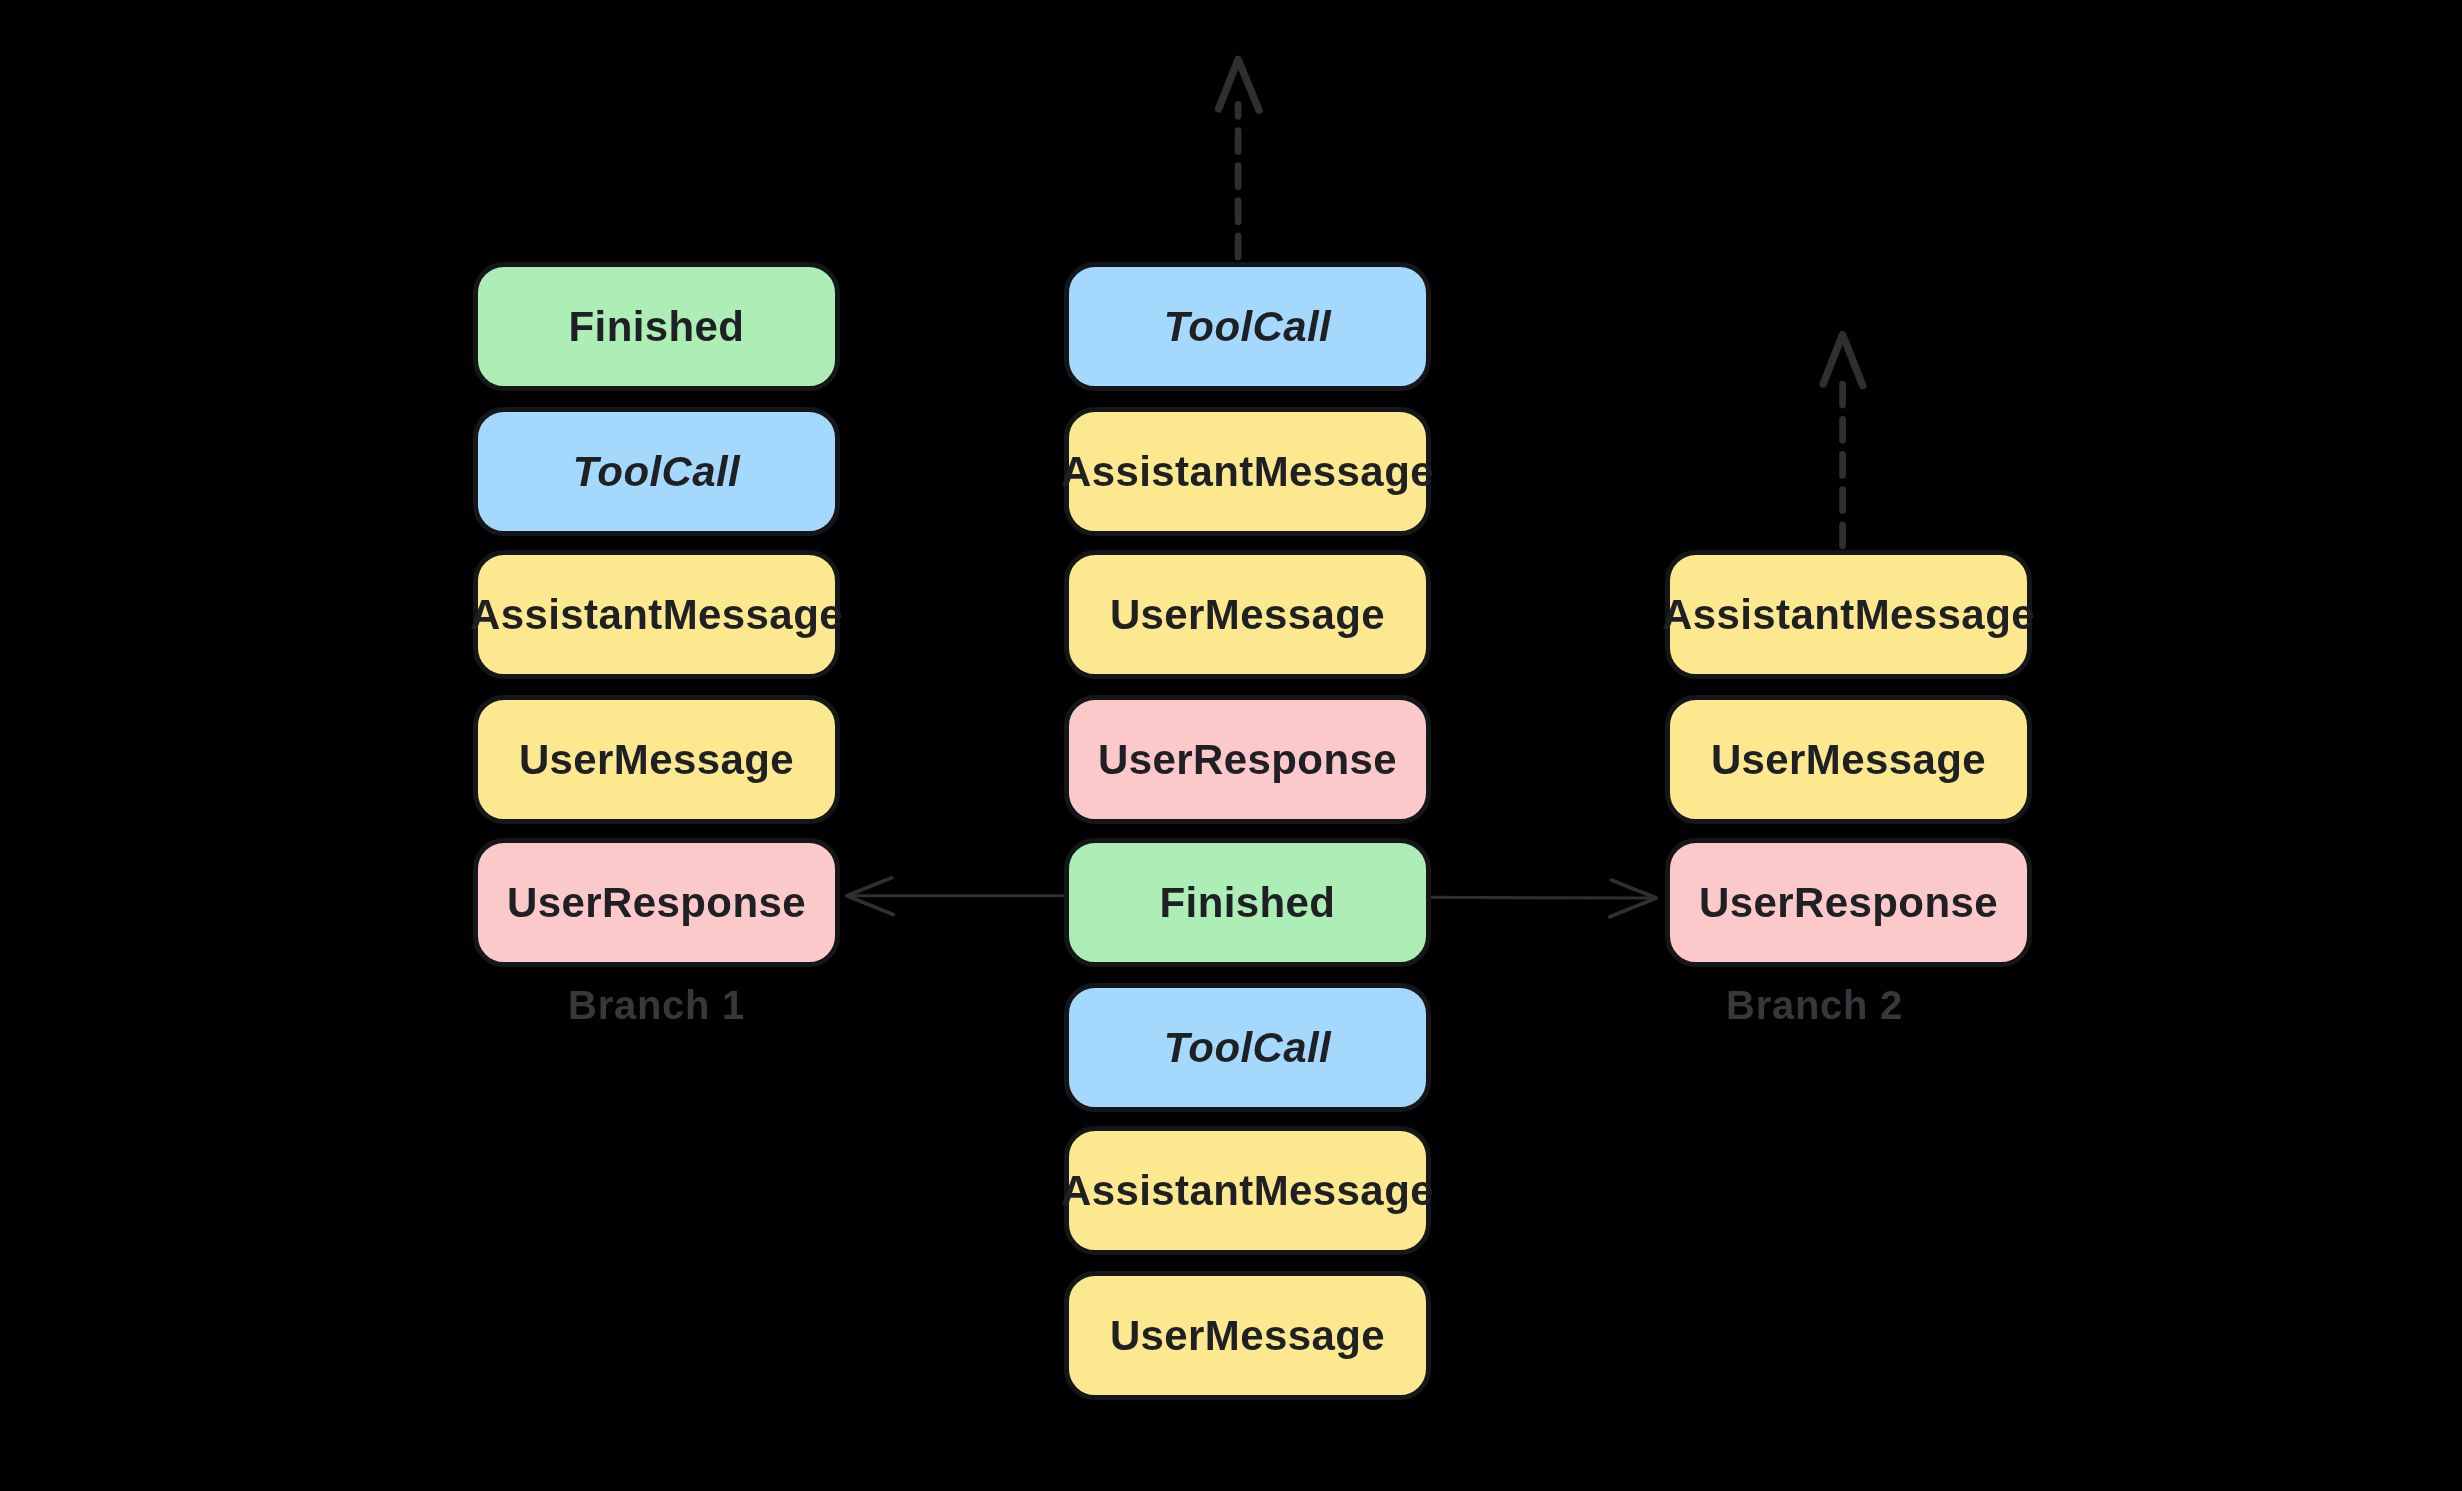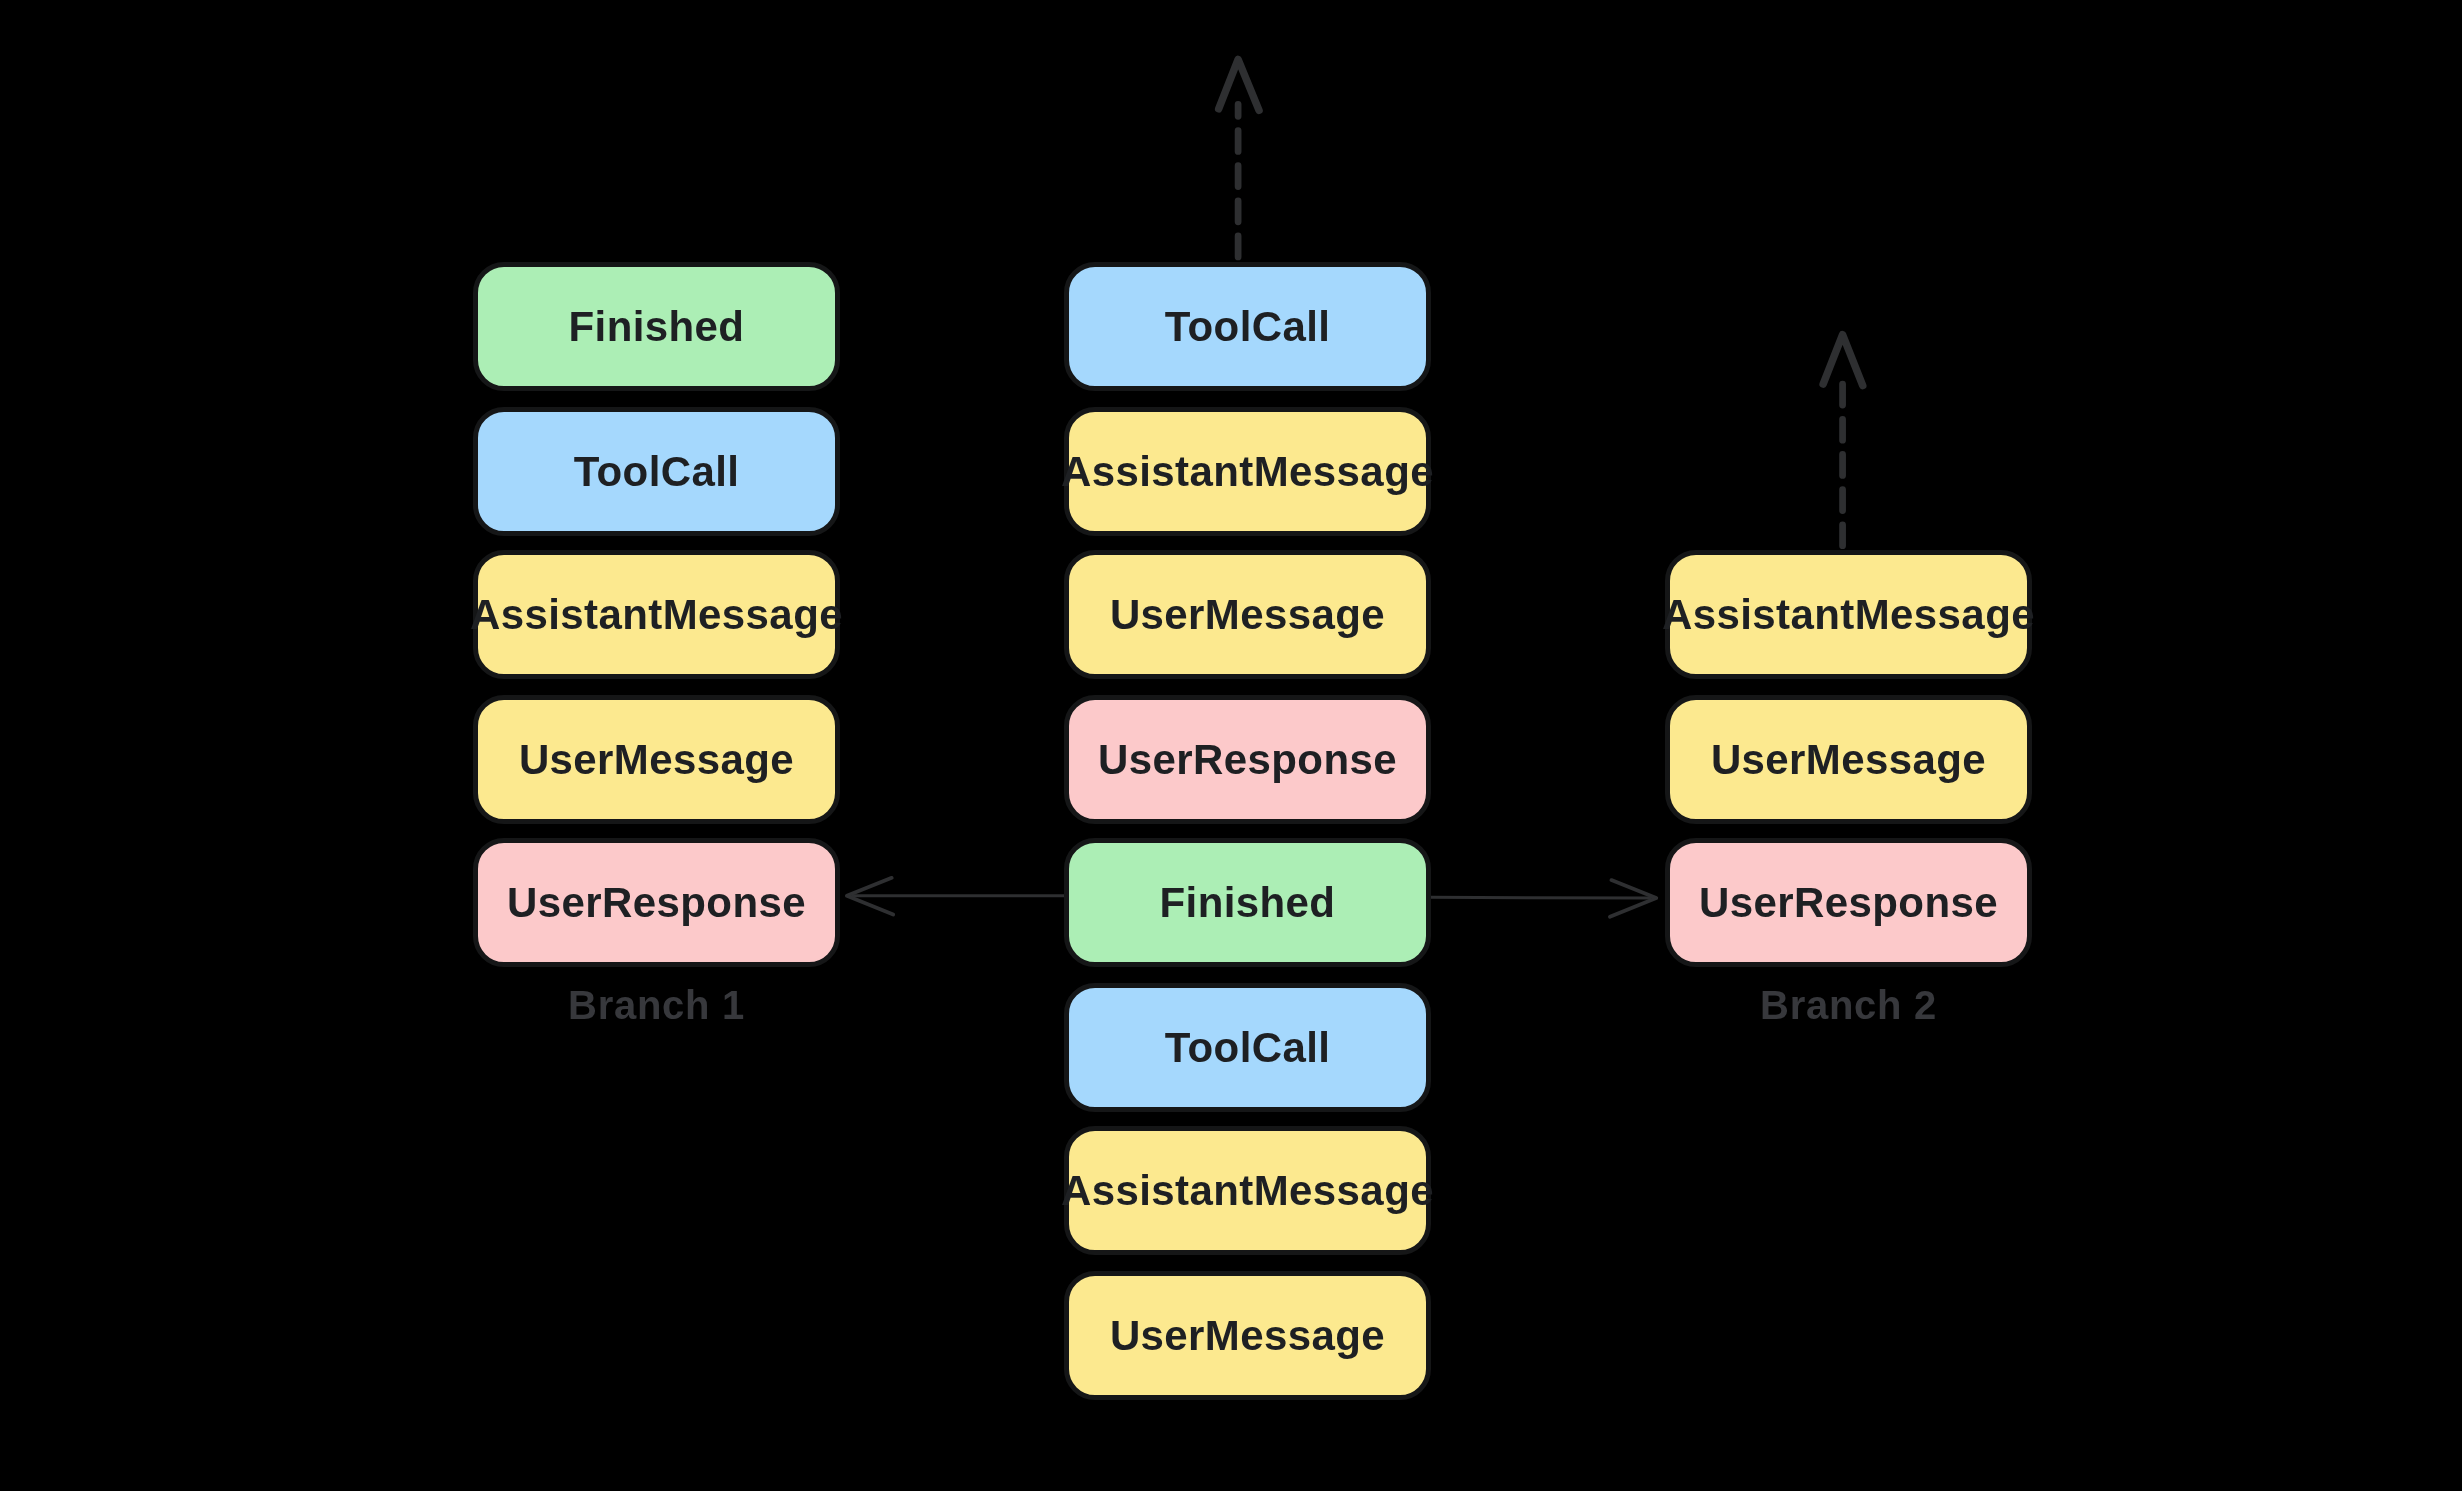--- a/index.html
+++ b/index.html
@@ -34,21 +34,21 @@
     box-sizing:border-box;
     border:5.2px solid var(--box-border);
     border-radius:31px;
     display:flex;align-items:center;justify-content:center;
     font-size:42px;font-weight:600;
     color:var(--box-text);
     white-space:nowrap;
     letter-spacing:0.4px;
   }
   .k-finished{background:var(--finished);}
-  .k-toolcall{background:var(--toolcall);}
+  .k-toolcall{background:var(--toolcall);font-style:italic;}
   .k-message{background:var(--message);}
   .k-response{background:var(--response);}
 
   .c0{left:473px;}
   .c1{left:1064px;}
   .c2{left:1665px;}
   .r0{top:234px;}
   .r1{top:379px;}
   .r2{top:522px;}
   .r3{top:667px;}
@@ -59,21 +59,21 @@
 
   .col-label{
     position:absolute;
     width:367px;
     text-align:center;
     font-size:40px;font-weight:700;
     color:var(--label-text);
     letter-spacing:0.7px;
   }
   .label-branch1{left:473px;top:955px;}
-  .label-branch2{left:1665px;top:955px;}
+  .label-branch2{left:1631px;top:955px;}
   .label-main{left:1064px;top:1396px;}
 </style>
 </head>
 <body>
 
 <div class="stage">
 
   <svg class="arrows-layer" viewBox="0 0 3291 1993" xmlns="http://www.w3.org/2000/svg">
 
     <g>

